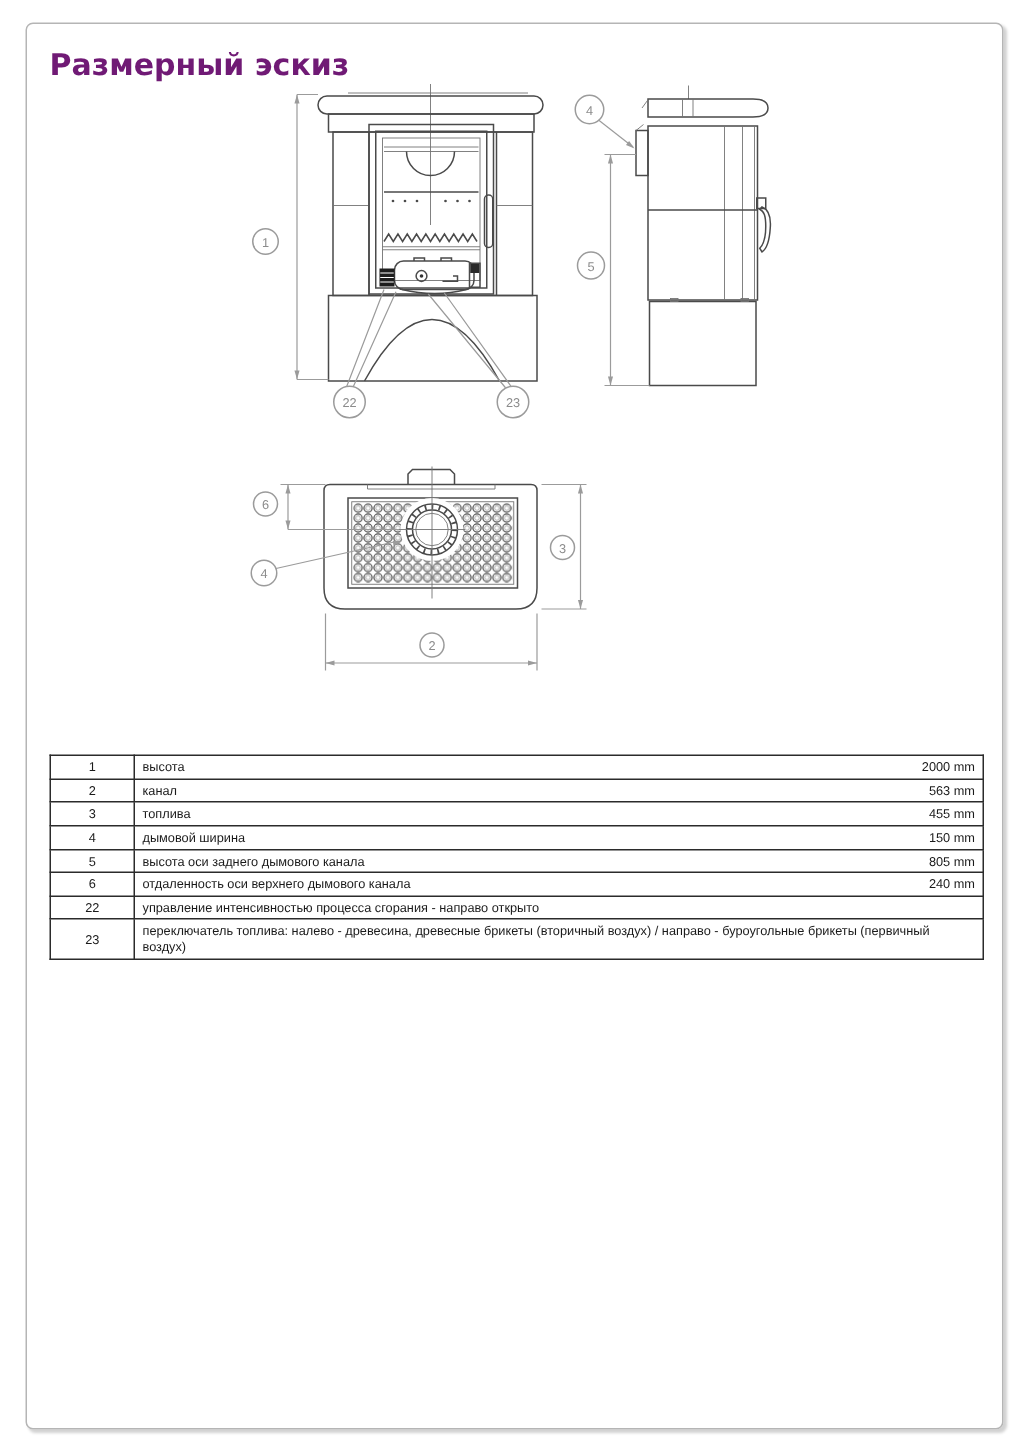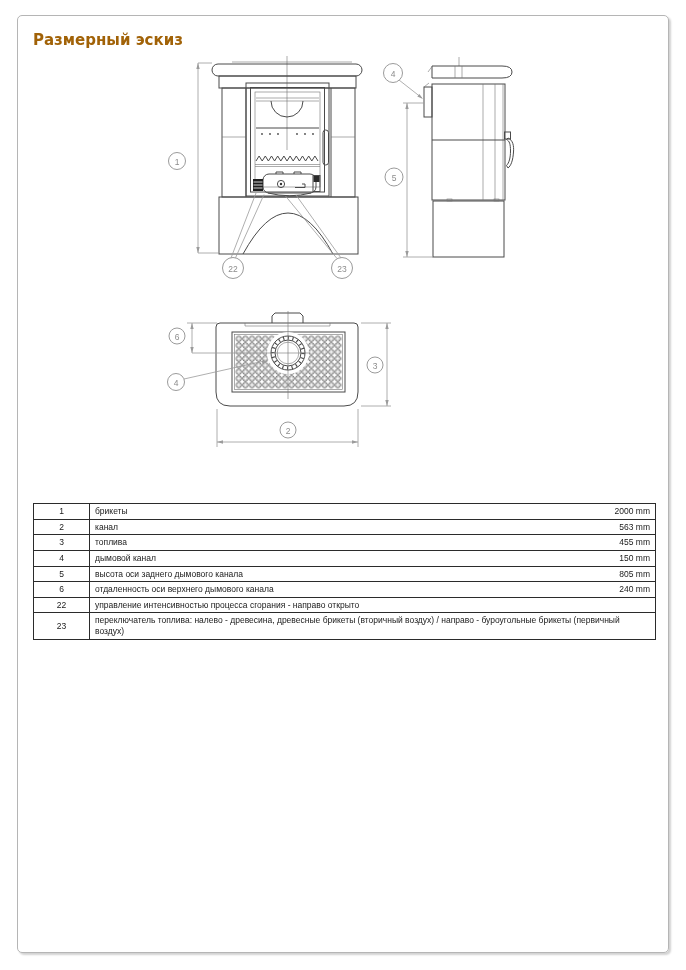--- a/index.html
+++ b/index.html
@@ -1,21 +1,21 @@
 <!DOCTYPE html>
 <html><head>
 <meta charset="utf-8">
 <style>
   html,body{margin:0;padding:0;background:#fff;}
   .page{position:relative;width:686px;height:970px;background:#fff;overflow:hidden;
         font-family:"Liberation Sans",sans-serif;color:#1a1a1a;}
   .page-frame{position:absolute;left:17px;top:15px;width:650px;height:936px;
         border:1px solid #b5b5b5;border-radius:5px;box-shadow:2px 2px 2px rgba(0,0,0,0.18);}
   h1.sec{position:absolute;left:33px;margin:0;font-family:"DejaVu Sans",sans-serif;
-        font-weight:bold;font-size:15px;color:#a16207;letter-spacing:0;}
+        font-weight:bold;font-size:20px;color:#701a75;letter-spacing:0;}
   #t1{top:31px;}
   #t2{top:473px;}
   svg.sketch{position:absolute;left:0;top:0;}
   .ln{stroke:#4a4a4a;stroke-width:1;fill:none;}
   .lt{stroke:#737373;stroke-width:0.6;fill:none;}
   .dim{stroke:#9b9b9b;stroke-width:0.8;fill:none;}
   .dimf{fill:#9b9b9b;stroke:none;}
   .co{fill:#fff;stroke:#9b9b9b;stroke-width:1;}
   .ct{fill:#8c8c8c;font-family:"Liberation Sans",sans-serif;font-size:8.5px;
       text-anchor:middle;dominant-baseline:central;}
@@ -154,21 +154,21 @@
     </g>
   </svg>
 
 
   <table class="info">
     <tbody>
       <tr>
         <td class="num">1</td>
         <td>
             <div class="cell-flex">
-              <span class="desc">брикеты</span>
+              <span class="desc">высота</span>
               <span class="val">2000 mm</span>
             </div>
           </td>
       </tr>
       <tr>
         <td class="num">2</td>
         <td>
             <div class="cell-flex">
               <span class="desc">канал</span>
               <span class="val">563 mm</span>
@@ -181,21 +181,21 @@
             <div class="cell-flex">
               <span class="desc">топлива</span>
               <span class="val">455 mm</span>
             </div>
           </td>
       </tr>
       <tr>
         <td class="num">4</td>
         <td>
             <div class="cell-flex">
-              <span class="desc">дымовой канал</span>
+              <span class="desc">дымовой ширина</span>
               <span class="val">150 mm</span>
             </div>
           </td>
       </tr>
       <tr>
         <td class="num">5</td>
         <td>
             <div class="cell-flex">
               <span class="desc">высота оси заднего дымового канала</span>
               <span class="val">805 mm</span>

